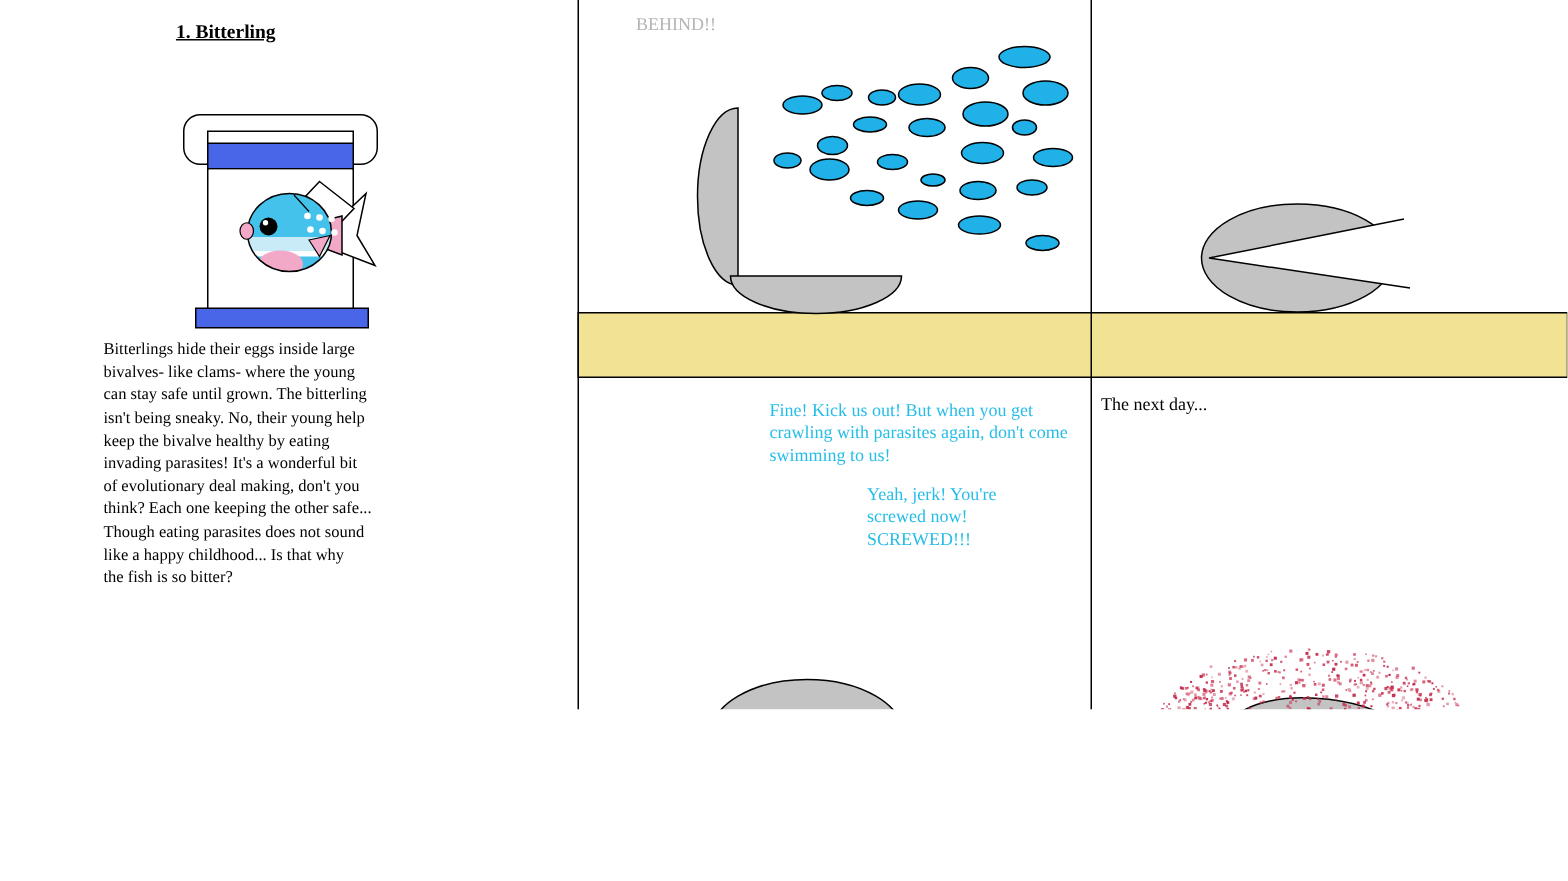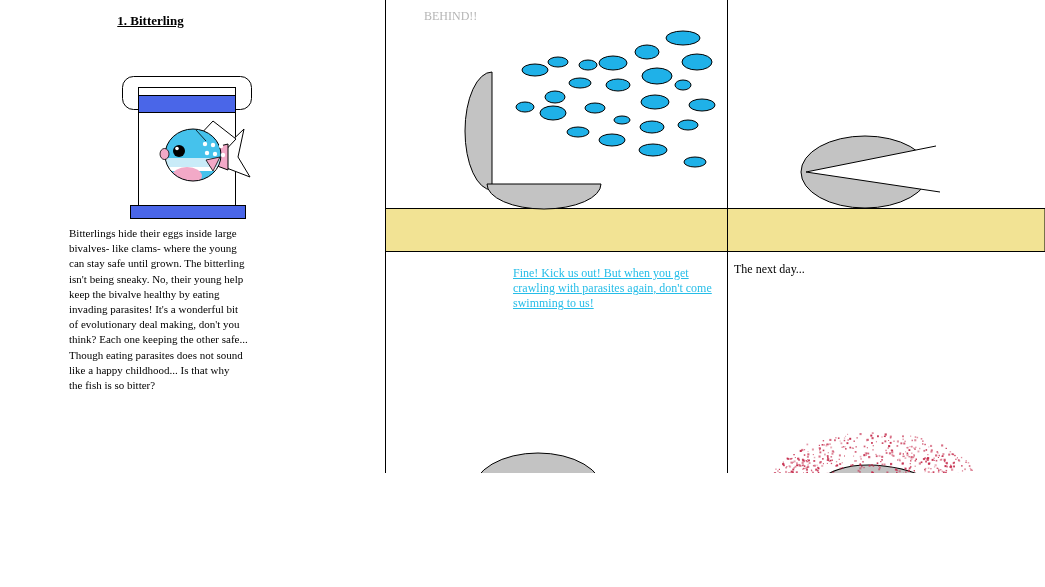--- a/index.html
+++ b/index.html
@@ -2,21 +2,21 @@
 <html style="--text-gray: #b5b5b5; --text-cyan: #25bde8; --egg-blue: #1fb1e8; --clam-gray: #c3c3c3; --sand-yellow: #f2e394; --tank-blue: #4a66e8; --fish-blue: #45c2ec; --fish-stripe: #c9ebf8; --fish-pink: #f2a9c7; --parasite-red: #c5294a; --ink-black: #000000;"><head>
 <meta charset="utf-8">
 <style>
   html,body{margin:0;padding:0;background:#fff;}
   .stage{
     position:relative;width:1045px;height:473px;background:#fff;overflow:hidden;
     font-family:"Liberation Serif","DejaVu Serif",serif;color:#000;
   }
   .txt{position:absolute;white-space:pre-line;font-size:12px;line-height:15px;z-index:3;}
   .gray{color:var(--text-gray,#b5b5b5);}
-  .cyan{color:var(--text-cyan,#25bde8);text-decoration:underline;}
+  .cyan{color:var(--text-cyan,#25bde8);}
   .title{
     position:absolute;left:0;top:13px;width:301px;text-align:center;
     font-weight:bold;text-decoration:underline;font-size:13px;z-index:3;
   }
   #desc{left:69px;top:226px;width:250px;font-size:11px;line-height:15.2px;}
   #plaugh{left:424px;top:9px;}
   #speech-clam-out{left:739px;top:9px;width:205px;line-height:14.5px;font-size:11.8px;}
   #speech-kids{left:513px;top:266px;width:230px;}
   #speech-kid2{left:578px;top:322px;}
   #speech-hmph{left:392px;top:383px;}
@@ -1262,15 +1262,18 @@
       </g>
 
     <line x1="385.5" y1="0" x2="385.5" y2="587" stroke="#000"></line>
     <line x1="727.5" y1="0" x2="727.5" y2="587" stroke="#000"></line>
   </svg>
 
   <div id="plaugh" class="txt gray">BEHIND!!</div>
   <div id="speech-kids" class="txt cyan">Fine! Kick us out! But when you get
 crawling with parasites again, don't come
 swimming to us!</div>
+  <div id="speech-kid2" class="txt cyan">Yeah, jerk! You're
+screwed now!
+SCREWED!!!</div>
   <div id="nextday" class="txt">The next day...</div>
 
 </div>
 
 </body></html>

